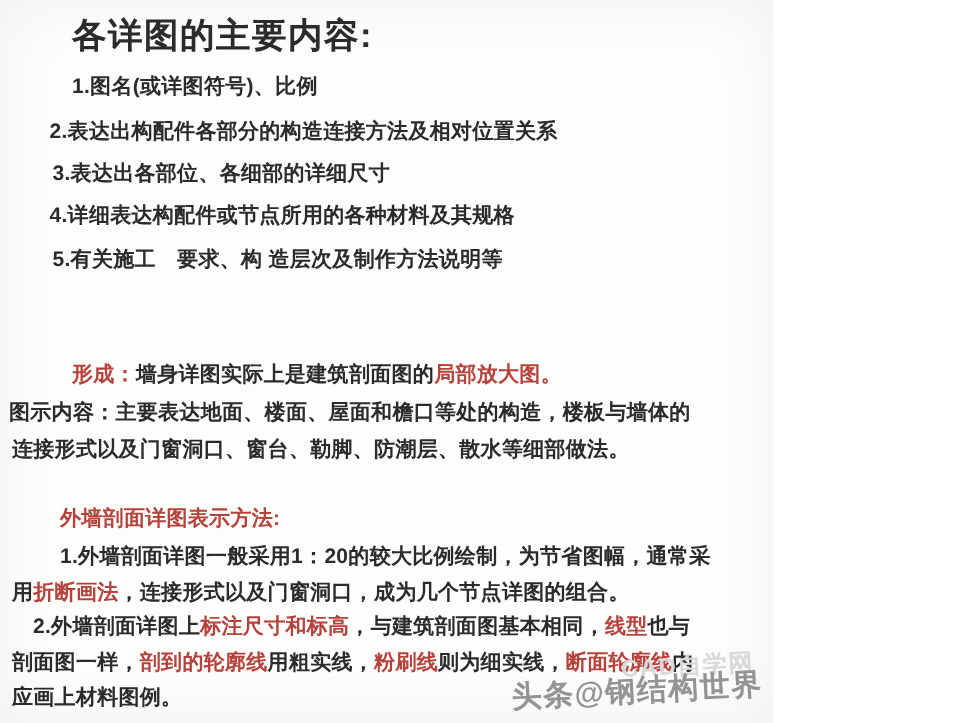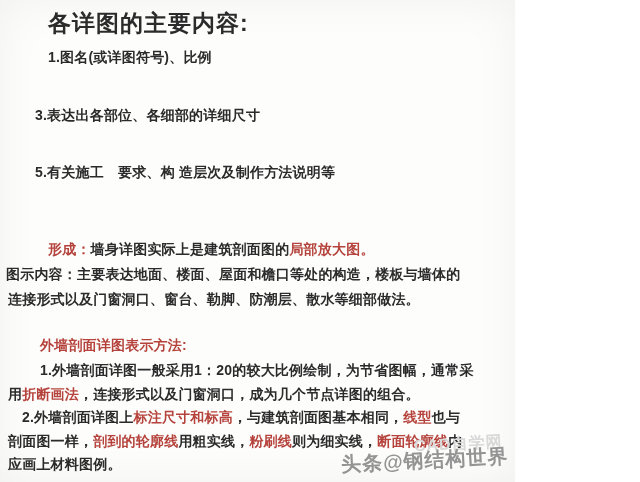--- a/index.html
+++ b/index.html
@@ -54,23 +54,25 @@
 </style>
 </head>
 <body>
 
 <div class="page">
 
   <div class="line title" style="left:48px;top:11px;">各详图的主要内容:</div>
 
   <div class="line" style="left:48px;top:45px;">1.图名(或详图符号)、比例</div>
 
+  <div class="line" style="left:33px;top:75px;">2.表达出构配件各部分的构造连接方法及相对位置关系</div>
 
   <div class="line" style="left:35px;top:103px;text-align:center;">3.表达出各部位、各细部的详细尺寸</div>
 
+  <div class="line" style="left:33px;top:131px;">4.详细表达构配件或节点所用的各种材料及其规格</div>
 
   <div class="line" style="left:35px;top:160px;">5.有关施工　要求、构 造层次及制作方法说明等</div>
 
 
   <div class="line" style="left:48px;top:237px;text-align:right;">
     <span class="red">形成：</span><span>墙身详图实际上是建筑剖面图的</span><span class="red">局部放大图。</span>
   </div>
 
   <div class="line" style="left:8px;top:287px;">连接形式以及门窗洞口、窗台、勒脚、防潮层、散水等细部做法。</div>
 

